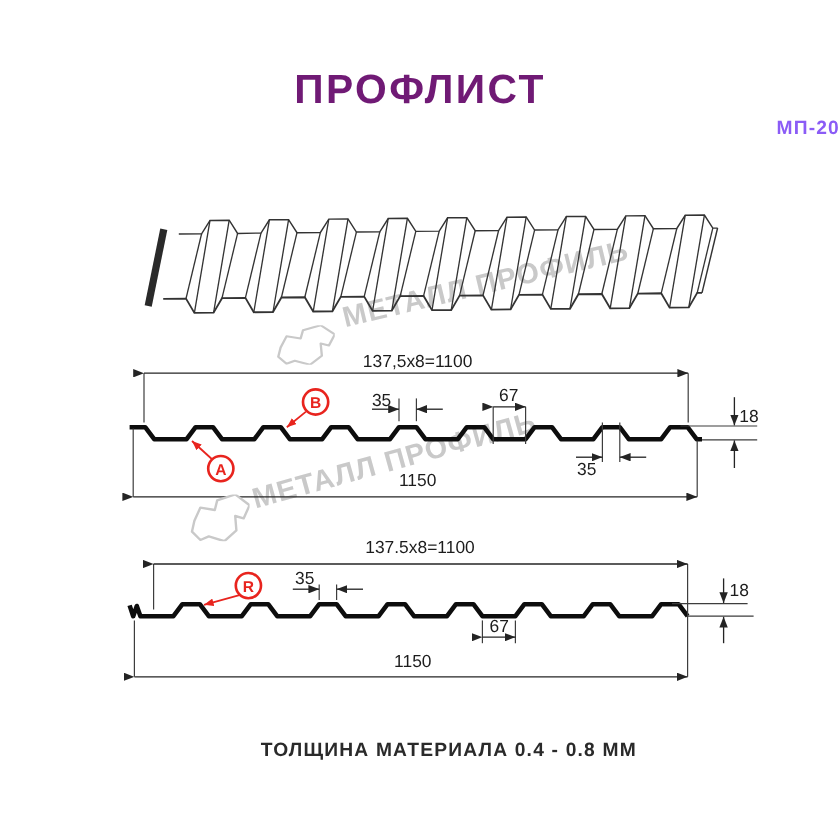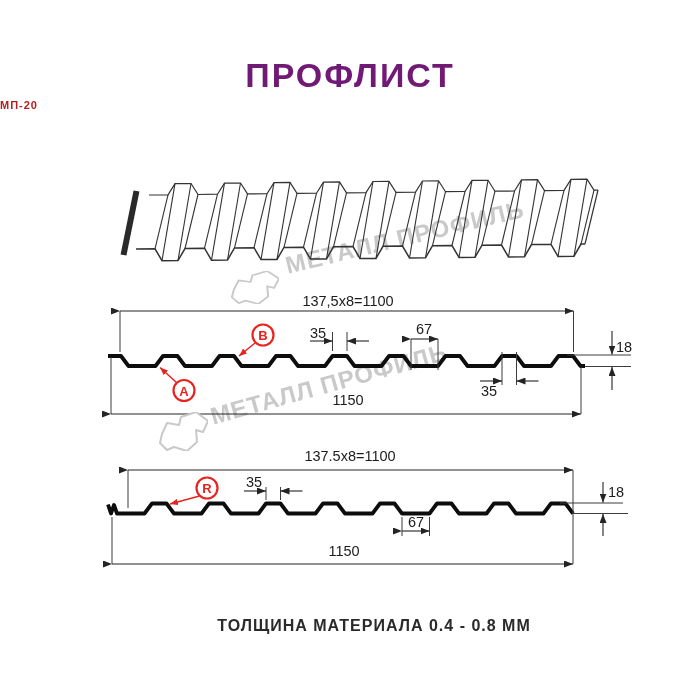--- a/index.html
+++ b/index.html
@@ -1,21 +1,21 @@
 <!DOCTYPE html>
 <html><head>
 <meta charset="utf-8">
 <style>
   html,body{margin:0;padding:0;background:#fff;}
   .page{position:relative;width:700px;height:700px;background:#ffffff;overflow:hidden;
         font-family:"Liberation Sans",sans-serif;}
   .title{position:absolute;left:0;top:56px;width:700px;text-align:center;
          font-size:34px;font-weight:700;letter-spacing:2px;color:#701a75;}
-  .subtitle{position:absolute;left:0;top:99px;width:700px;text-align:left;
-            font-size:11px;font-weight:700;letter-spacing:1px;color:#b91c1c;}
+  .subtitle{position:absolute;left:0;top:99px;width:700px;text-align:right;
+            font-size:16px;font-weight:700;letter-spacing:1px;color:#8b5cf6;}
   .footer{position:absolute;left:0;top:617px;width:700px;text-align:center;
           font-size:16px;font-weight:700;letter-spacing:1px;color:#2a2a2a;padding-left:24px;}
   .wm-text{position:absolute;white-space:nowrap;font-size:24px;font-weight:700;
            letter-spacing:1px;color:#c9c9c9;transform-origin:left center;}
   .wm1t{left:286px;top:252px;transform:rotate(-13.5deg);}
   .wm2t{left:211px;top:403px;transform:rotate(-15.5deg);}
   .wm-logo{position:absolute;}
   .wm-logo.l1{left:226px;top:271px;}
   .wm-logo.l2{left:154px;top:412px;}
   svg.art{position:absolute;left:0;top:0;}

